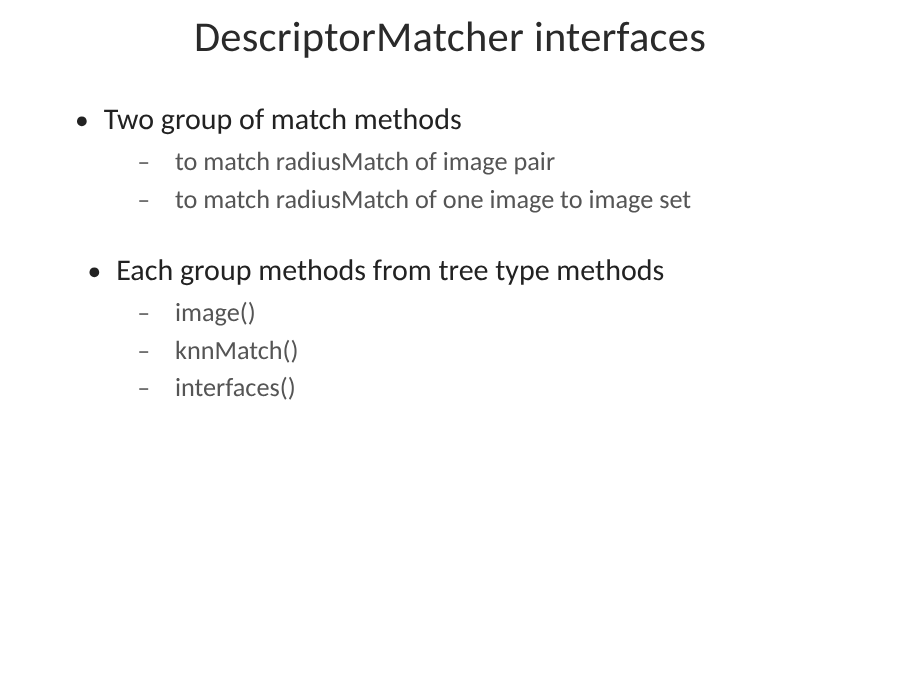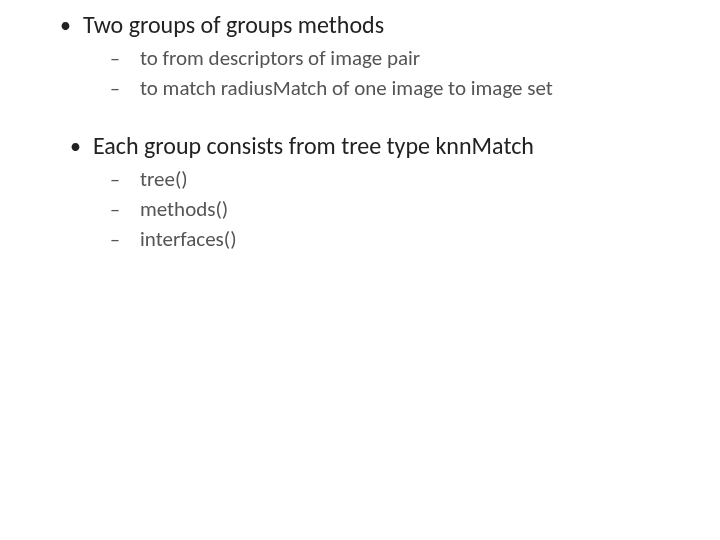--- a/index.html
+++ b/index.html
@@ -56,53 +56,54 @@
       font-size: 20px;
       color: #555;
     }
     .level2 .text { flex: 1; }
     .group2 .level1 { padding-left: 10px; }
   </style>
 </head>
 <body>
 
 <div class="slide">
+  <h1 class="title">DescriptorMatcher interfaces</h1>
 
   <div class="content">
 
     <div class="group">
       <div class="level1">
         <span class="bullet">•</span>
-        <span class="text">Two groups of groups methods</span>
+        <span class="text">Two group of match methods</span>
       </div>
       <div class="level2-list">
         <div class="level2">
           <span class="dash">–</span>
-          <span class="text">to from descriptors of image pair</span>
+          <span class="text">to match radiusMatch of image pair</span>
         </div>
         <div class="level2">
           <span class="dash">–</span>
           <span class="text">to match radiusMatch of one image to image set</span>
         </div>
       </div>
     </div>
 
     <div class="group group2">
       <div class="level1">
         <span class="bullet">•</span>
-        <span class="text">Each group consists from tree type knnMatch</span>
+        <span class="text">Each group methods from tree type methods</span>
       </div>
       <div class="level2-list">
         <div class="level2">
           <span class="dash">–</span>
-          <span class="text">tree()</span>
+          <span class="text">image()</span>
         </div>
         <div class="level2">
           <span class="dash">–</span>
-          <span class="text">methods()</span>
+          <span class="text">knnMatch()</span>
         </div>
         <div class="level2">
           <span class="dash">–</span>
           <span class="text">interfaces()</span>
         </div>
       </div>
     </div>
 
   </div>
 </div>

